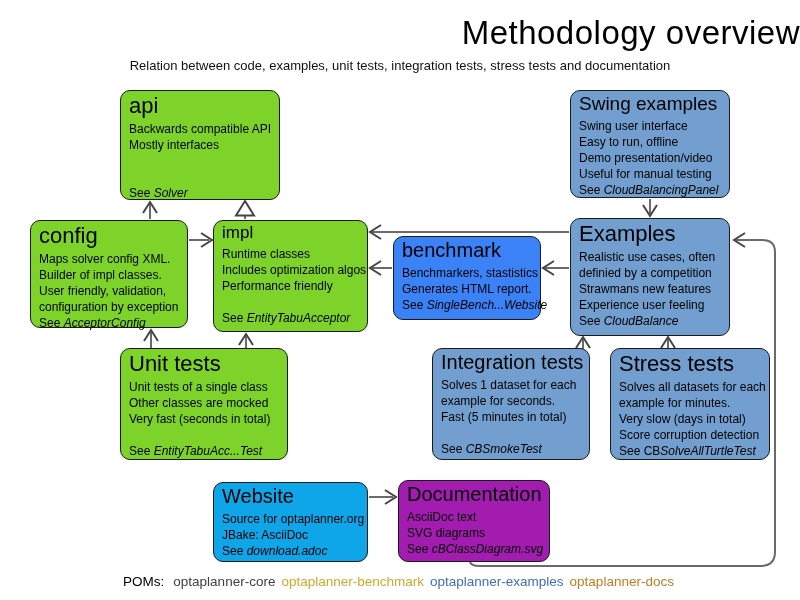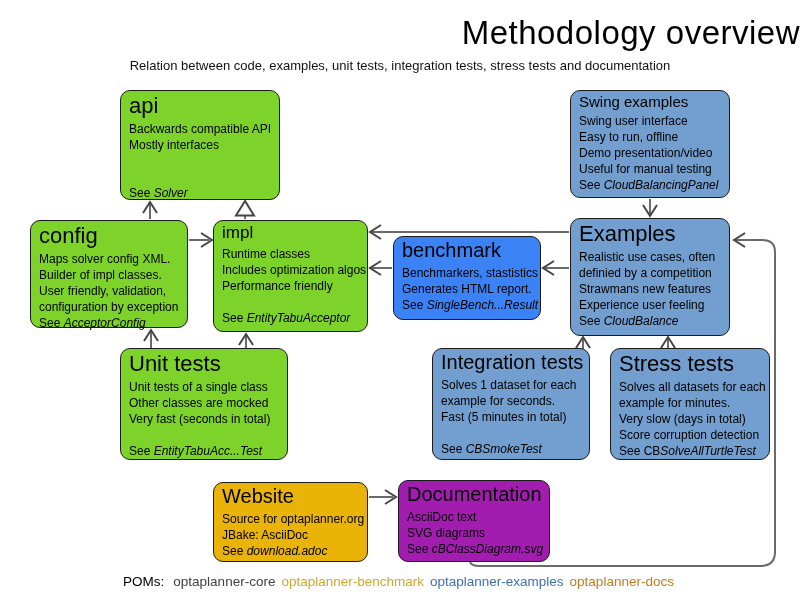--- a/index.html
+++ b/index.html
@@ -103,21 +103,21 @@
   <div id="boxes">
       <div class="box" style="left: 120px; top: 90px; width: 160px; height: 110px; background: rgb(126, 211, 43);">
         <div class="box-title" style="font-size: 22px;">api</div>
         <div class="box-line">Backwards compatible API</div>
         <div class="box-line">Mostly interfaces</div>
         <div class="box-line">&nbsp;</div>
         <div class="box-line">&nbsp;</div>
         <div class="box-line"><span>See </span><em>Solver</em></div>
       </div>
       <div class="box" style="left: 570px; top: 90px; width: 160px; height: 108px; background: rgb(114, 159, 207);">
-        <div class="box-title" style="font-size: 15px;">Swing examples</div>
+        <div class="box-title" style="font-size: 19px;">Swing examples</div>
         <div class="box-line">Swing user interface</div>
         <div class="box-line">Easy to run, offline</div>
         <div class="box-line">Demo presentation/video</div>
         <div class="box-line">Useful for manual testing</div>
         <div class="box-line"><span>See </span><em>CloudBalancingPanel</em></div>
       </div>
       <div class="box" style="left: 30px; top: 220px; width: 158px; height: 108px; background: rgb(126, 211, 43);">
         <div class="box-title" style="font-size: 22px;">config</div>
         <div class="box-line">Maps solver config XML.</div>
         <div class="box-line">Builder of impl classes.</div>
@@ -130,21 +130,21 @@
         <div class="box-line">Runtime classes</div>
         <div class="box-line">Includes optimization algos</div>
         <div class="box-line">Performance friendly</div>
         <div class="box-line">&nbsp;</div>
         <div class="box-line"><span>See </span><em>EntityTabuAcceptor</em></div>
       </div>
       <div class="box" style="left: 393px; top: 236px; width: 148px; height: 84px; background: #3b82f6;">
         <div class="box-title" style="font-size: 20px;">benchmark</div>
         <div class="box-line">Benchmarkers, stastistics</div>
         <div class="box-line">Generates HTML report.</div>
-        <div class="box-line"><span>See </span><em>SingleBench...Result</em></div>
+        <div class="box-line"><span>See </span><em>SingleBench...Website</em></div>
       </div>
       <div class="box" style="left: 570px; top: 218px; width: 160px; height: 118px; background: rgb(114, 159, 207);">
         <div class="box-title" style="font-size: 22px;">Examples</div>
         <div class="box-line">Realistic use cases, often</div>
         <div class="box-line">definied by a competition</div>
         <div class="box-line">Strawmans new features</div>
         <div class="box-line">Experience user feeling</div>
         <div class="box-line"><span>See </span><em>CloudBalance</em></div>
       </div>
       <div class="box" style="left: 120px; top: 348px; width: 168px; height: 112px; background: rgb(126, 211, 43);">
@@ -164,21 +164,21 @@
         <div class="box-line"><span>See </span><em>CBSmokeTest</em></div>
       </div>
       <div class="box" style="left: 610px; top: 348px; width: 160px; height: 112px; background: rgb(114, 159, 207);">
         <div class="box-title" style="font-size: 22px;">Stress tests</div>
         <div class="box-line">Solves all datasets for each</div>
         <div class="box-line">example for minutes.</div>
         <div class="box-line">Very slow (days in total)</div>
         <div class="box-line">Score corruption detection</div>
         <div class="box-line"><span>See CB</span><em>SolveAllTurtleTest</em></div>
       </div>
-      <div class="box" style="left: 213px; top: 482px; width: 155px; height: 80px; background: #eab308;">
+      <div class="box" style="left: 213px; top: 482px; width: 155px; height: 80px; background: #0ea5e9;">
         <div class="box-title" style="font-size: 20px;">Website</div>
         <div class="box-line">Source for optaplanner.org</div>
         <div class="box-line">JBake: AsciiDoc</div>
         <div class="box-line"><span>See </span><em>download.adoc</em></div>
       </div>
       <div class="box" style="left: 398px; top: 480px; width: 152px; height: 82px; background: #a21caf;">
         <div class="box-title" style="font-size: 20px;">Documentation</div>
         <div class="box-line">AsciiDoc text</div>
         <div class="box-line">SVG diagrams</div>
         <div class="box-line"><span>See </span><em>cBClassDiagram.svg</em></div>

